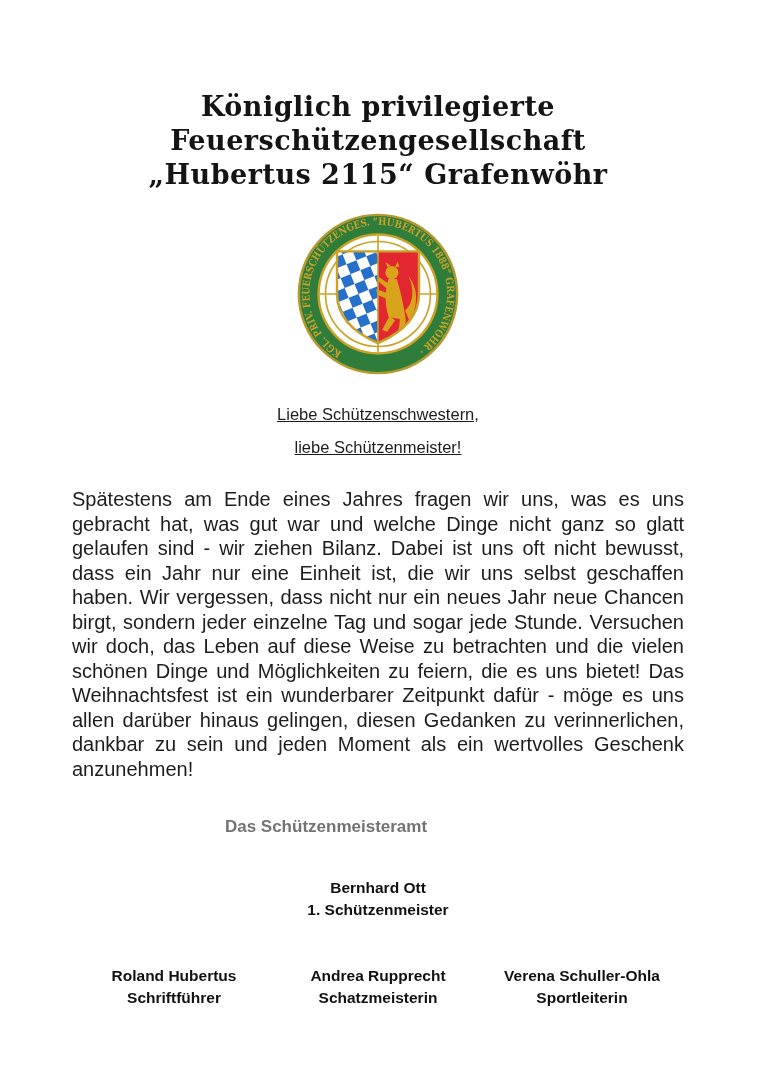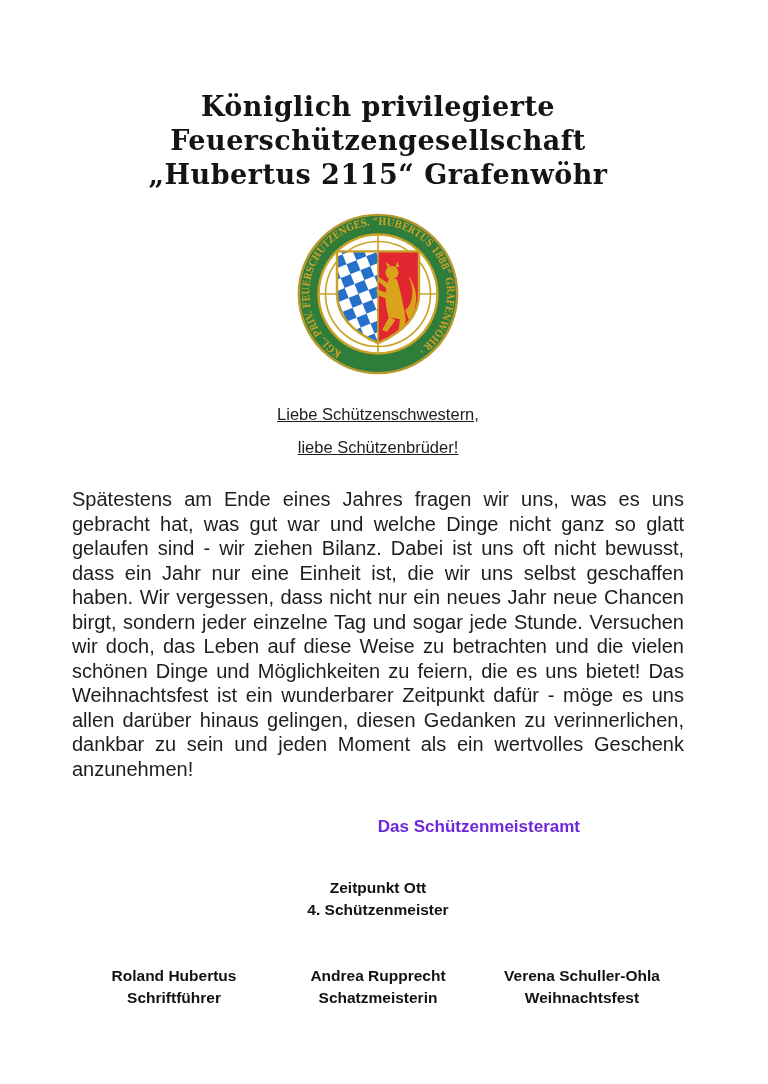--- a/index.html
+++ b/index.html
@@ -41,24 +41,24 @@
   .body-text {
     margin: 30px 0 0 0;
     font-size: 20px;
     line-height: 24.5px;
     text-align: justify;
   }
   .body-text + .body-text { margin-top: 6px; }
   .board-heading {
     margin-top: 36px;
     margin-right: 104px;
-    text-align: right;
+    text-align: center;
     font-size: 17px;
     font-weight: 700;
-    color: #6d28d9;
+    color: #737373;
   }
   .sig-row {
     display: flex;
     margin-top: 40px;
   }
   .sig-row.row-1 { width: 472px; margin-left: auto; margin-right: auto; }
   .sig-row.row-2 { width: 100%; margin-top: 44px; }
   .sig-block {
     flex: 1 1 0;
     text-align: center;
@@ -127,42 +127,42 @@
           </g>
           <line x1="100" y1="48" x2="100" y2="160" stroke="#C9A227" stroke-width="2"></line>
         </g>
         <path d="M50,48 H150 V100 Q150,138 100,160 Q50,138 50,100 Z" fill="none" stroke="#C9A227" stroke-width="3"></path>
       </g>
     </svg>
   </div>
 
   <div class="greeting">
     <p class="line">Liebe Schützenschwestern,</p>
-    <p class="line">liebe Schützenbrüder!</p>
+    <p class="line">liebe Schützenmeister!</p>
   </div>
 
   <p class="body-text">Spätestens am Ende eines Jahres fragen wir uns, was es uns gebracht hat, was gut war und welche Dinge nicht ganz so glatt gelaufen sind - wir ziehen Bilanz. Dabei ist uns oft nicht bewusst, dass ein Jahr nur eine Einheit ist, die wir uns selbst geschaffen haben. Wir vergessen, dass nicht nur ein neues Jahr neue Chancen birgt, sondern jeder einzelne Tag und sogar jede Stunde. Versuchen wir doch, das Leben auf diese Weise zu betrachten und die vielen schönen Dinge und Möglichkeiten zu feiern, die es uns bietet! Das Weihnachtsfest ist ein wunderbarer Zeitpunkt dafür - möge es uns allen darüber hinaus gelingen, diesen Gedanken zu verinnerlichen, dankbar zu sein und jeden Moment als ein wertvolles Geschenk anzunehmen!</p>
 
   <div class="board-heading">Das Schützenmeisteramt</div>
 
   <div class="sig-row row-1">
     <div class="sig-block">
-      <p>Zeitpunkt Ott</p>
-      <p>4. Schützenmeister</p>
+      <p>Bernhard Ott</p>
+      <p>1. Schützenmeister</p>
     </div>
   </div>
 
   <div class="sig-row row-2">
     <div class="sig-block">
       <p>Roland Hubertus</p>
       <p>Schriftführer</p>
     </div>
     <div class="sig-block">
       <p>Andrea Rupprecht</p>
       <p>Schatzmeisterin</p>
     </div>
     <div class="sig-block">
       <p>Verena Schuller-Ohla</p>
-      <p>Weihnachtsfest</p>
+      <p>Sportleiterin</p>
     </div>
   </div>
 
 </div>
 
 </body></html>

